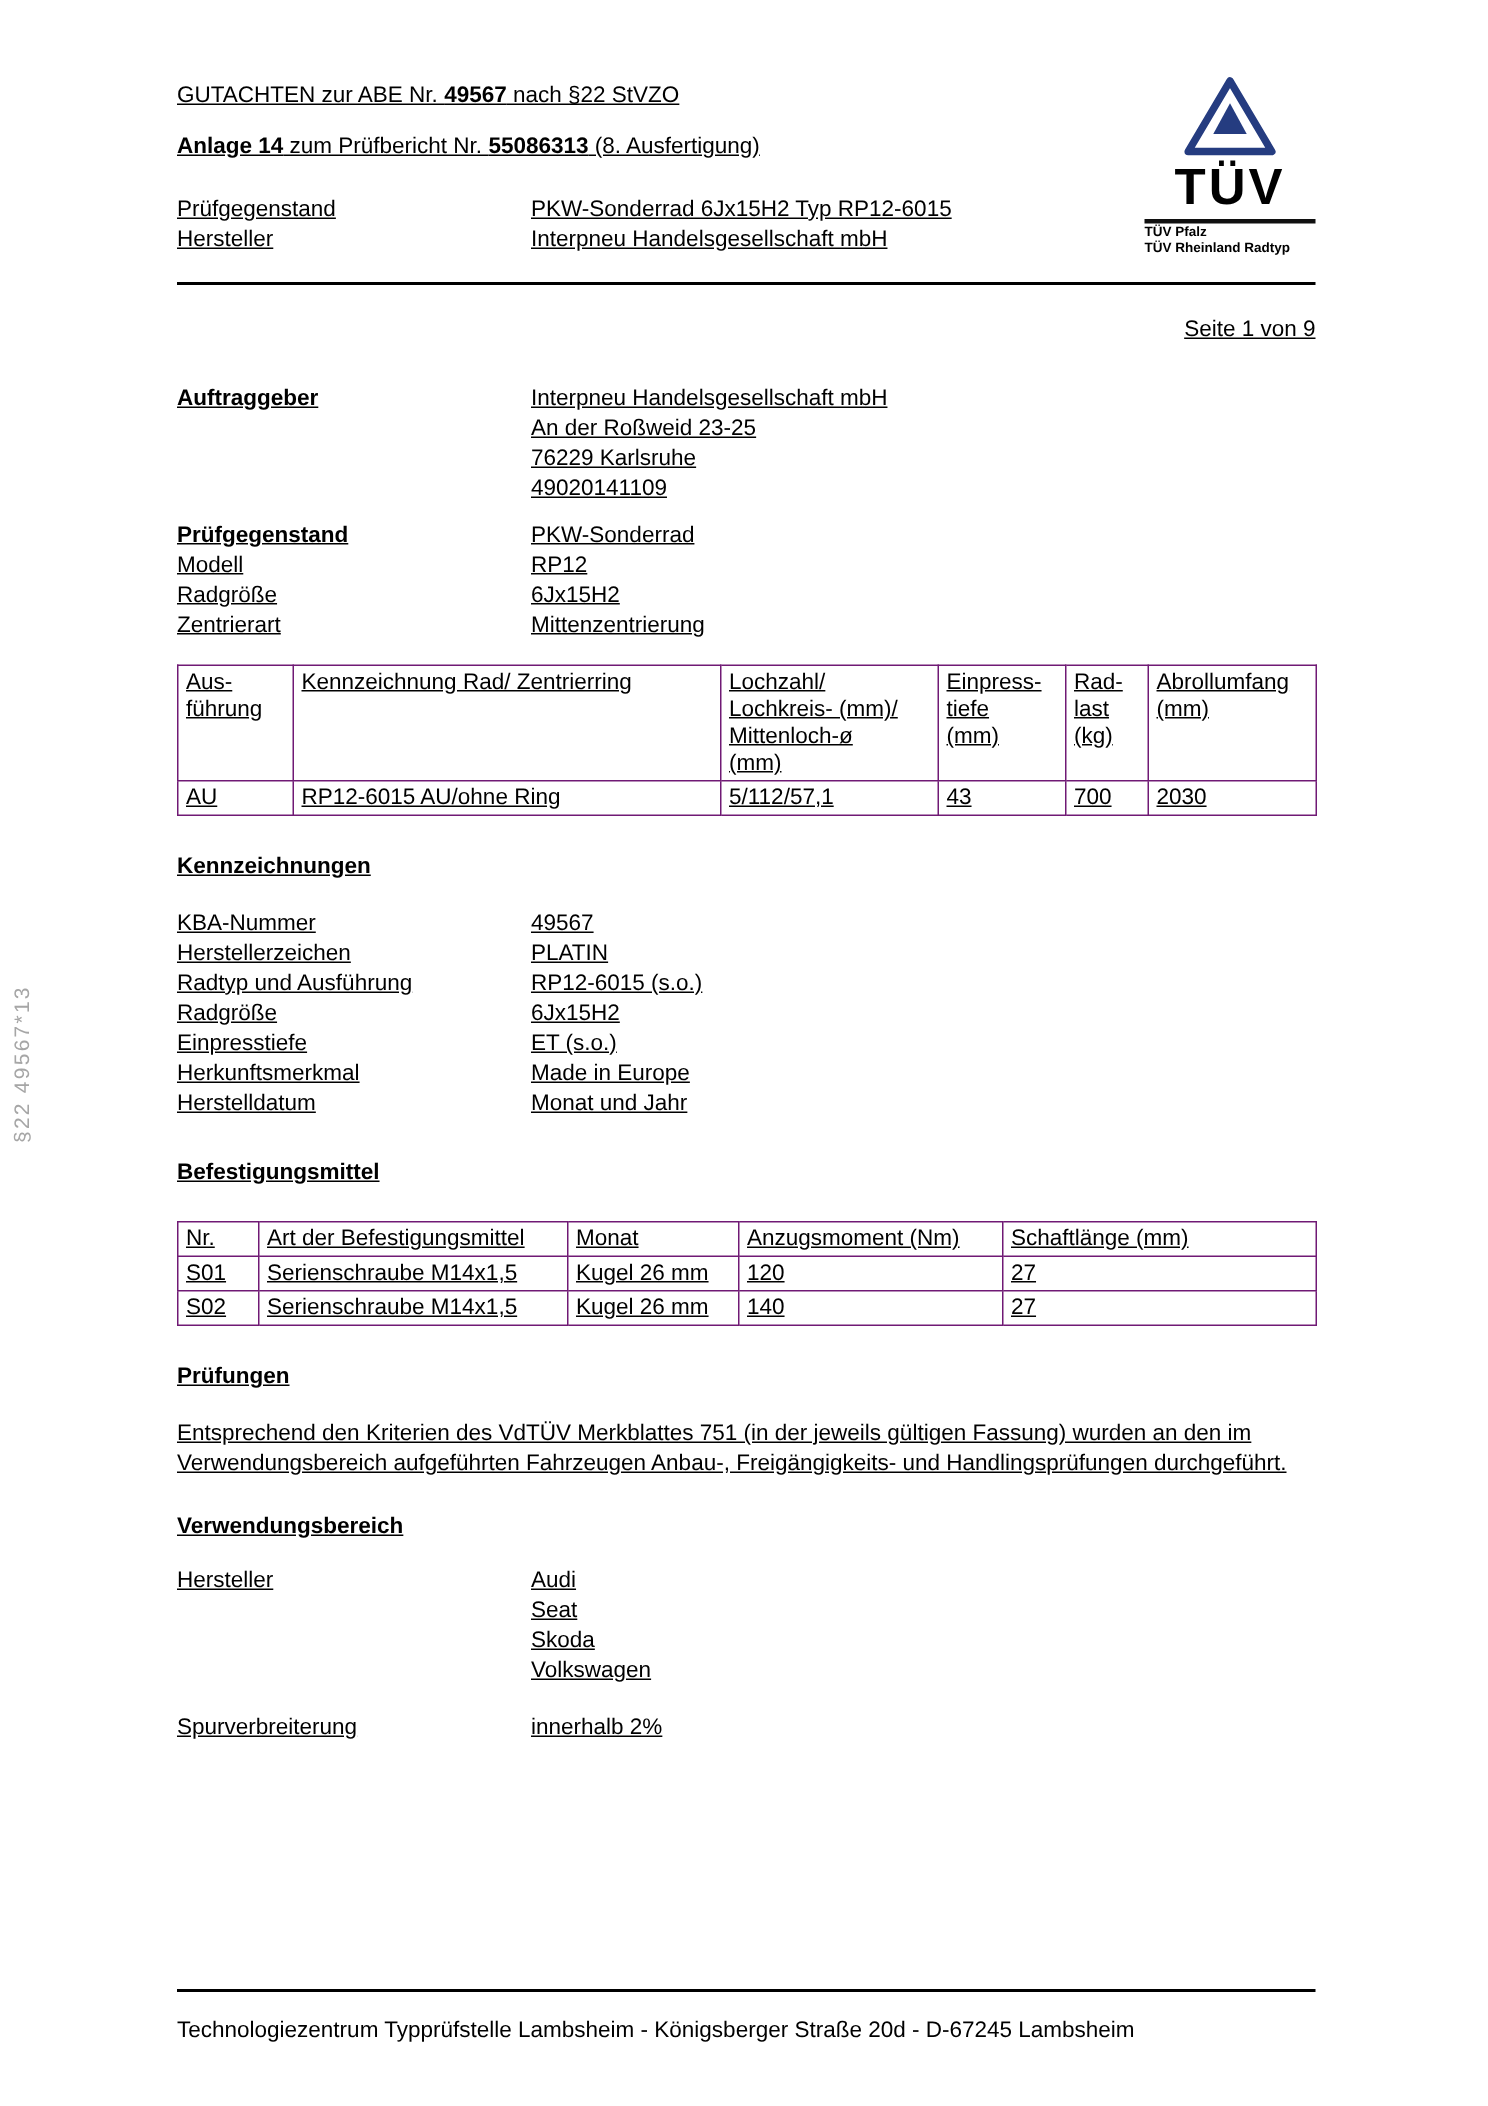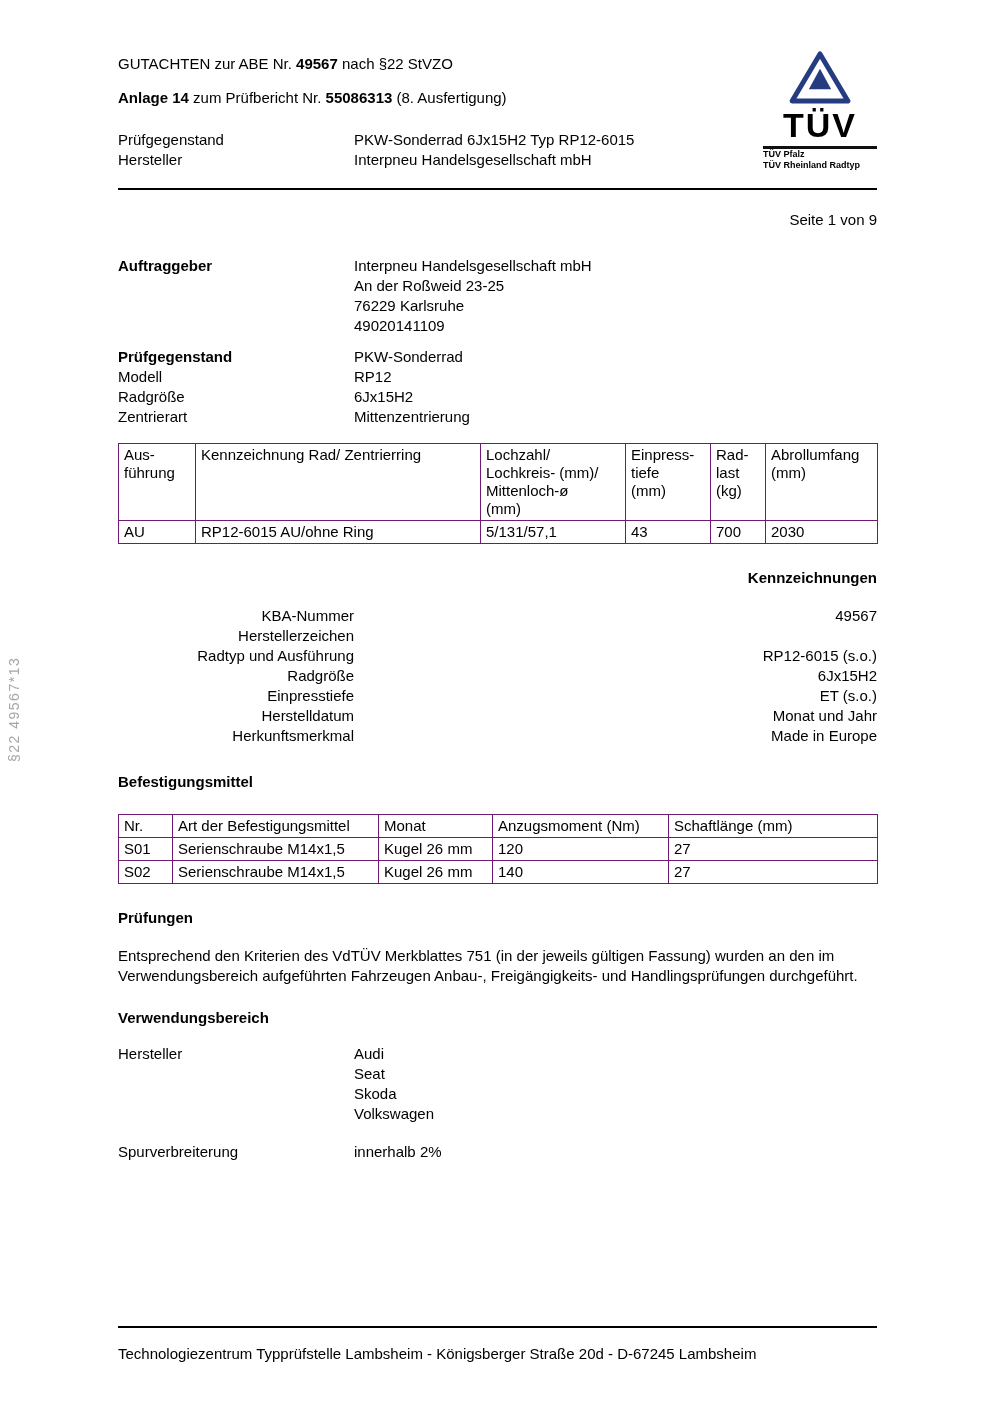--- a/index.html
+++ b/index.html
@@ -2,21 +2,21 @@
 <html><head>
 <meta charset="utf-8">
 <style>
   * { margin:0; padding:0; box-sizing:border-box; }
   html,body { background:#ffffff; }
   .page {
     position:relative; width:992px; height:1404px; background:#fff;
     font-family:"Liberation Sans", sans-serif; font-size:15px; line-height:20px; color:#000;
     overflow:hidden;
   }
-  .content { position:absolute; left:118px; top:0; width:759px; }
+  .content { position:absolute; left:118px; top:0; width:759px;text-decoration:underline; }
 
   .h-line1 { margin-top:54px; }
   .h-line2 { margin-top:14px; }
   .h-rows  { margin-top:22px; }
 
   .row { display:flex; }
   .row .label { width:236px; flex:none; }
   .row .value { flex:1; }
 
   .rule { border-top:2px solid #000; margin-top:18px; }
@@ -26,21 +26,21 @@
   .testobj-block { margin-top:11px; }
   .bold { font-weight:bold; }
 
   table { border-collapse:collapse; width:759px; table-layout:fixed; }
   th, td {
     border:1px solid #701a75; text-align:left; vertical-align:top;
     font-weight:normal; padding:2px 5px; line-height:18px;
   }
   th { white-space:pre-line; }
   .wheel-table { margin-top:16px; }
-  .markings { margin-top:24px;text-align:right; }
+  .markings { margin-top:24px; }
   .markings .rows { margin-top:18px; }
   .fasteners-title { margin-top:26px; }
   .fasteners-table { margin-top:22px; }
   .tests-title { margin-top:24px; }
   .tests-paragraph { margin-top:18px; }
   .usage-title { margin-top:22px; }
   .usage-rows { margin-top:16px; }
   .spur-row { margin-top:18px; }
 
   .footer { position:absolute; left:118px; top:1326px; width:759px; border-top:2px solid #000; padding-top:16px; }
@@ -150,57 +150,58 @@
 last
 (kg)</th>
           <th>Abrollumfang
 (mm)</th>
         </tr>
       </thead>
       <tbody>
         <tr>
           <td>AU</td>
           <td>RP12-6015 AU/ohne Ring</td>
-          <td>5/131/57,1</td>
+          <td>5/112/57,1</td>
           <td>43</td>
           <td>700</td>
           <td>2030</td>
         </tr>
       </tbody>
     </table>
 
     <div class="markings">
       <div class="bold">Kennzeichnungen</div>
       <div class="rows">
         <div class="row">
           <div class="label">KBA-Nummer</div>
           <div class="value">49567</div>
         </div>
         <div class="row">
           <div class="label">Herstellerzeichen</div>
+          <div class="value">PLATIN</div>
         </div>
         <div class="row">
           <div class="label">Radtyp und Ausführung</div>
           <div class="value">RP12-6015 (s.o.)</div>
         </div>
         <div class="row">
           <div class="label">Radgröße</div>
           <div class="value">6Jx15H2</div>
         </div>
         <div class="row">
           <div class="label">Einpresstiefe</div>
           <div class="value">ET (s.o.)</div>
         </div>
         <div class="row">
+          <div class="label">Herkunftsmerkmal</div>
+          <div class="value">Made in Europe</div>
+        </div>
+        <div class="row">
           <div class="label">Herstelldatum</div>
           <div class="value">Monat und Jahr</div>
-        </div>
-        <div class="row">
-          <div class="label">Herkunftsmerkmal</div>
-          <div class="value">Made in Europe</div>
         </div>
       </div>
     </div>
 
     <div class="fasteners-title bold">Befestigungsmittel</div>
 
     <table class="fasteners-table">
       <colgroup>
         <col style="width:54px">
           <col style="width:206px">

